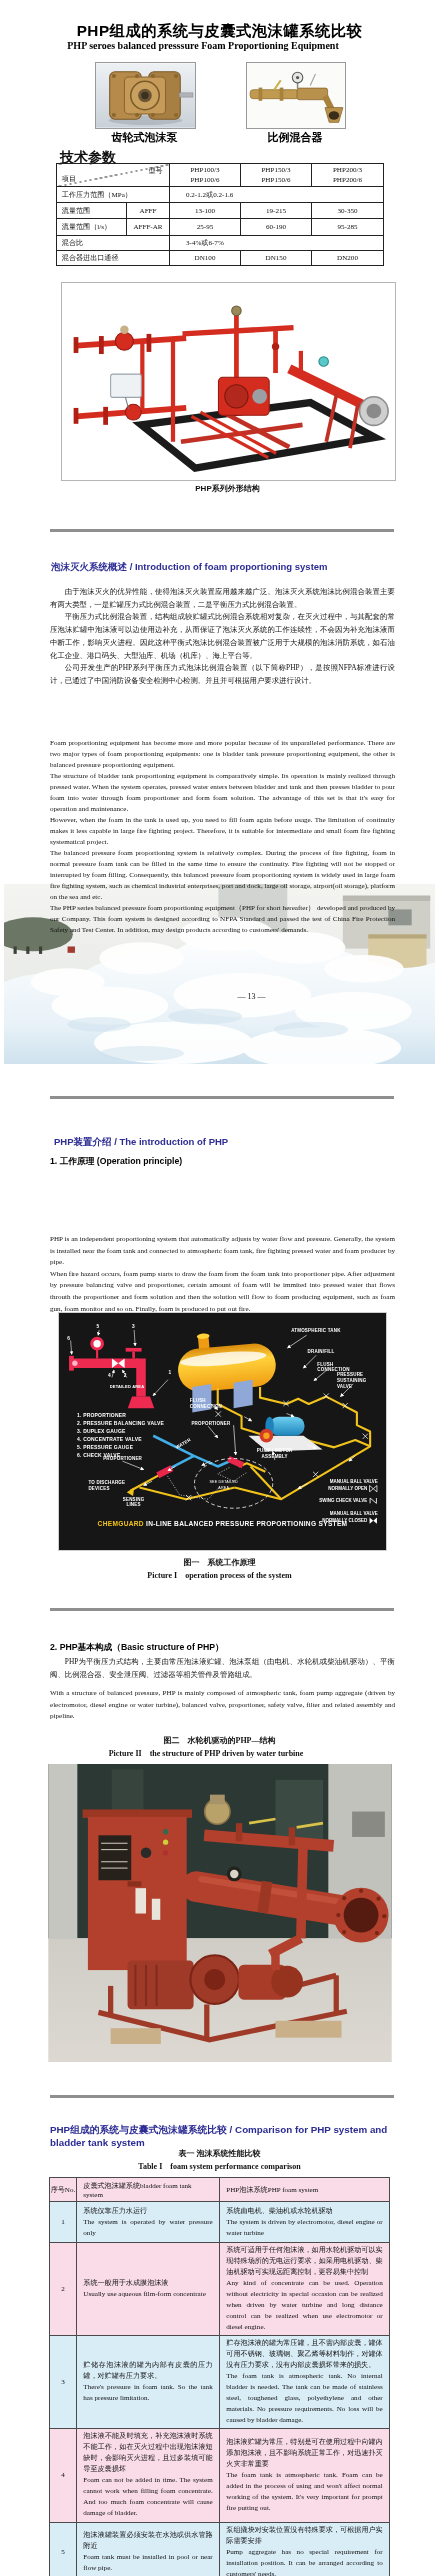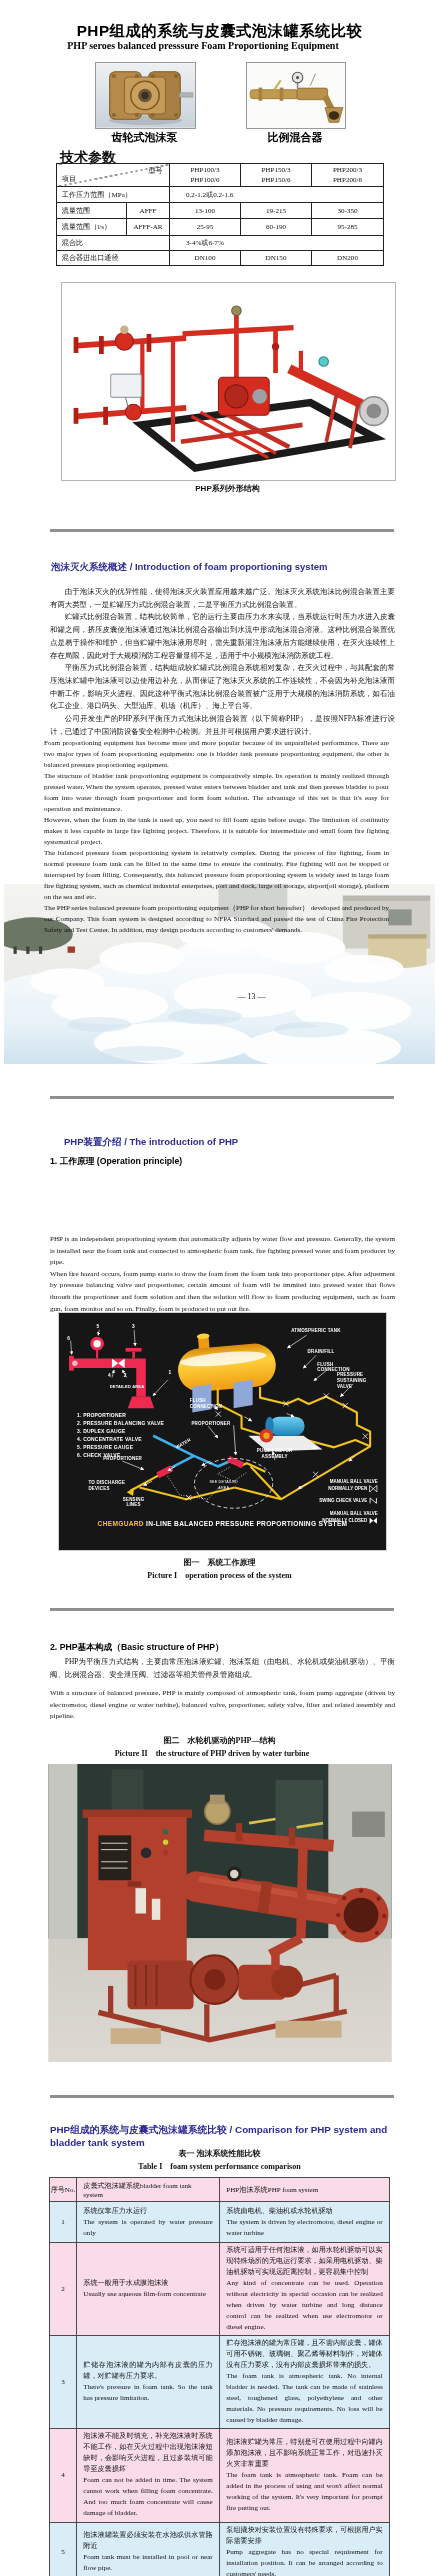--- a/index.html
+++ b/index.html
@@ -226,25 +226,24 @@
       <line x1="262" y1="244" x2="405" y2="322" stroke="#d42d20" stroke-width="6"></line>
     </svg>
   </div>
   <div class="abs fig-cap sans" style="left:61px;top:483px;width:333px;font-size:8px;font-family:'Liberation Sans',sans-serif;">PHP系列外形结构</div>
 
   <div class="abs rule" style="left:50px;top:529px;width:344px;"></div>
   <div class="abs sec-head" style="left:51px;top:561px;">泡沫灭火系统概述 / Introduction of foam proportioning system</div>
 
   <div class="abs cn" style="left:50px;top:586px;width:345px;">
     <p>由于泡沫灭火的优异性能，使得泡沫灭火装置应用越来越广泛。泡沫灭火系统泡沫比例混合装置主要有两大类型，一是贮罐压力式比例混合装置，二是平衡压力式比例混合装置。</p>
-    <p>贮罐式比例混合装置，结构比较简单，它的运行主要由压力水来实现，当系统运行时压力水进入皮囊和罐之间，挤压皮囊使泡沫液通过泡沫比例混合器输出到水流中形成泡沫混合溶液。这种比例混合装置优点是易于操作和维护，但当贮罐中泡沫液用尽时，需先重新灌注泡沫液后方能继续使用，在灭火连续性上存在局限，因此对于大规模消防工程容量显得不足，适用于中小规模泡沫消防系统工程。</p>
     <p>平衡压力式比例混合装置，结构组成较贮罐式比例混合系统相对复杂，在灭火过程中，与其配套的常压泡沫贮罐中泡沫液可以边使用边补充，从而保证了泡沫灭火系统的工作连续性，不会因为补充泡沫液而中断工作，影响灭火进程。因此这种平衡式泡沫比例混合装置被广泛用于大规模的泡沫消防系统，如石油化工企业、港口码头、大型油库、机场（机库）、海上平台等。</p>
     <p>公司开发生产的PHP系列平衡压力式泡沫比例混合装置（以下简称PHP），是按照NFPA标准进行设计，已通过了中国消防设备安全检测中心检测。并且并可根据用户要求进行设计。</p>
   </div>
-  <div class="abs en" style="left:44px;top:738px;width:345px;z-index:3;">
+  <div class="abs en" style="left:50px;top:738px;width:345px;z-index:3;">
     <p>Foam proportioning equipment has become more and more popular because of its unparalleled performance. There are two major types of foam proportioning equipments: one is bladder tank pressure proportioning equipment, the other is balanced pressure proportioning equipment.</p>
     <p>The structure of bladder tank proportioning equipment is comparatively simple. Its operation is mainly realized through pressed water. When the system operates, pressed water enters between bladder and tank and then presses bladder to pour foam into water through foam proportioner and form foam solution. The advantage of this set is that it's easy for operation and maintenance.</p>
     <p>However, when the foam in the tank is used up, you need to fill foam again before usage. The limitation of continuity makes it less capable in large fire fighting project. Therefore, it is suitable for intermediate and small foam fire fighting systematical project.</p>
     <p>The balanced pressure foam proportioning system is relatively complex. During the process of fire fighting, foam in normal pressure foam tank can be filled in the same time to ensure the continuity. Fire fighting will not be stopped or interrupted by foam filling. Consequently, this balanced pressure foam proportioning system is widely used in large foam fire fighting system, such as chemical industrial enterprises, port and dock, large oil storage, airport(oil storage), platform on the sea and etc.</p>
     <p>The PHP series balanced pressure foam proportioning equipment（PHP for short hereafter） developed and produced by our Company. This foam system is designed according to NFPA Standard and passed the test of China Fire Protection Safety and Test Center. In addition, may design products according to customers' demands.</p>
   </div>
 
   <div class="abs nofit" style="left:4.2px;top:884px;width:431px;height:180px;z-index:1;">
     <svg viewBox="0 0 814 340" width="431" height="180">
       <defs>
@@ -293,21 +292,21 @@
         <ellipse cx="180" cy="265" rx="60" ry="14"></ellipse>
           <ellipse cx="380" cy="250" rx="70" ry="15"></ellipse>
         <ellipse cx="580" cy="275" rx="70" ry="15"></ellipse>
           <ellipse cx="260" cy="320" rx="80" ry="14"></ellipse>
       </g>
     </svg>
   </div>
   <div class="abs pgnum center" style="left:0;top:992px;width:439px;z-index:4;">— 13 —</div>
 
   <div class="abs rule" style="left:50px;top:1096px;width:344px;"></div>
-  <div class="abs sec-head" style="left:64px;top:1136px;">PHP装置介绍 / The introduction of PHP</div>
+  <div class="abs sec-head" style="left:54px;top:1136px;">PHP装置介绍 / The introduction of PHP</div>
   <div class="abs sub-head" style="left:50px;top:1156px;">1.  工作原理 (Operation principle)</div>
 
   <div class="abs en en2" style="left:50px;top:1234px;width:345px;">
     <p>PHP is an independent proportioning system that automatically adjusts by water flow and pressure. Generally, the system is installed near the foam tank and connected to atmospheric foam tank, fire fighting pressed water and foam producer by pipe.</p>
     <p>When fire hazard occurs, foam pump starts to draw the foam from the foam tank into proportioner pipe. After adjustment by pressure balancing valve and proportioner, certain amount of foam will be immited into pressed water that flows throuth the proportioner and form solution and then the solution will flow to foam producing equipment, such as foam gun, foam monitor and so on. Finally, foam is produced to put out fire.</p>
   </div>
 
   <div class="abs diagram">
     <svg viewBox="0 0 618 448" preserveAspectRatio="none">
       <defs>
@@ -484,21 +483,21 @@
 
   <div class="abs rule" style="left:50px;top:1608px;width:344px;"></div>
   <div class="abs sub-head" style="left:50px;top:1642px;">2.  PHP基本构成（Basic structure of PHP）</div>
   <div class="abs cn" style="left:50px;top:1656px;width:345px;">
     <p>PHP为平衡压力式结构，主要由常压泡沫液贮罐、泡沫泵组（由电机、水轮机或柴油机驱动）、平衡阀、比例混合器、安全泄压阀、过滤器等相关管件及管路组成。</p>
   </div>
   <div class="abs en en2" style="left:50px;top:1688px;width:345px;">
     <p>With a structure of balanced pressure, PHP is mainly composed of atmospheric tank, foam pump aggregate (driven by electromotor, diesel engine or water turbine), balanced valve, proportioner, safety valve, filter and related assembly and pipeline.</p>
   </div>
   <div class="abs fig-cap" style="left:0;top:1735px;width:439px;">图二　水轮机驱动的PHP—结构</div>
-  <div class="abs fig-cap" style="left:14px;top:1748px;width:396px;">Picture II　the structure of PHP driven by water turbine</div>
+  <div class="abs fig-cap" style="left:8px;top:1748px;width:396px;">Picture II　the structure of PHP driven by water turbine</div>
 
   <div class="abs nofit" style="left:48px;top:1764px;width:344px;height:298px;">
     <svg viewBox="0 0 650 564" width="344" height="298">
       <defs>
         <linearGradient id="floorG" x1="0" y1="0" x2="0" y2="1">
           <stop offset="0" stop-color="#cfcdc6"></stop>
             <stop offset="1" stop-color="#ddd9d2"></stop>
         </linearGradient>
       </defs>
 

